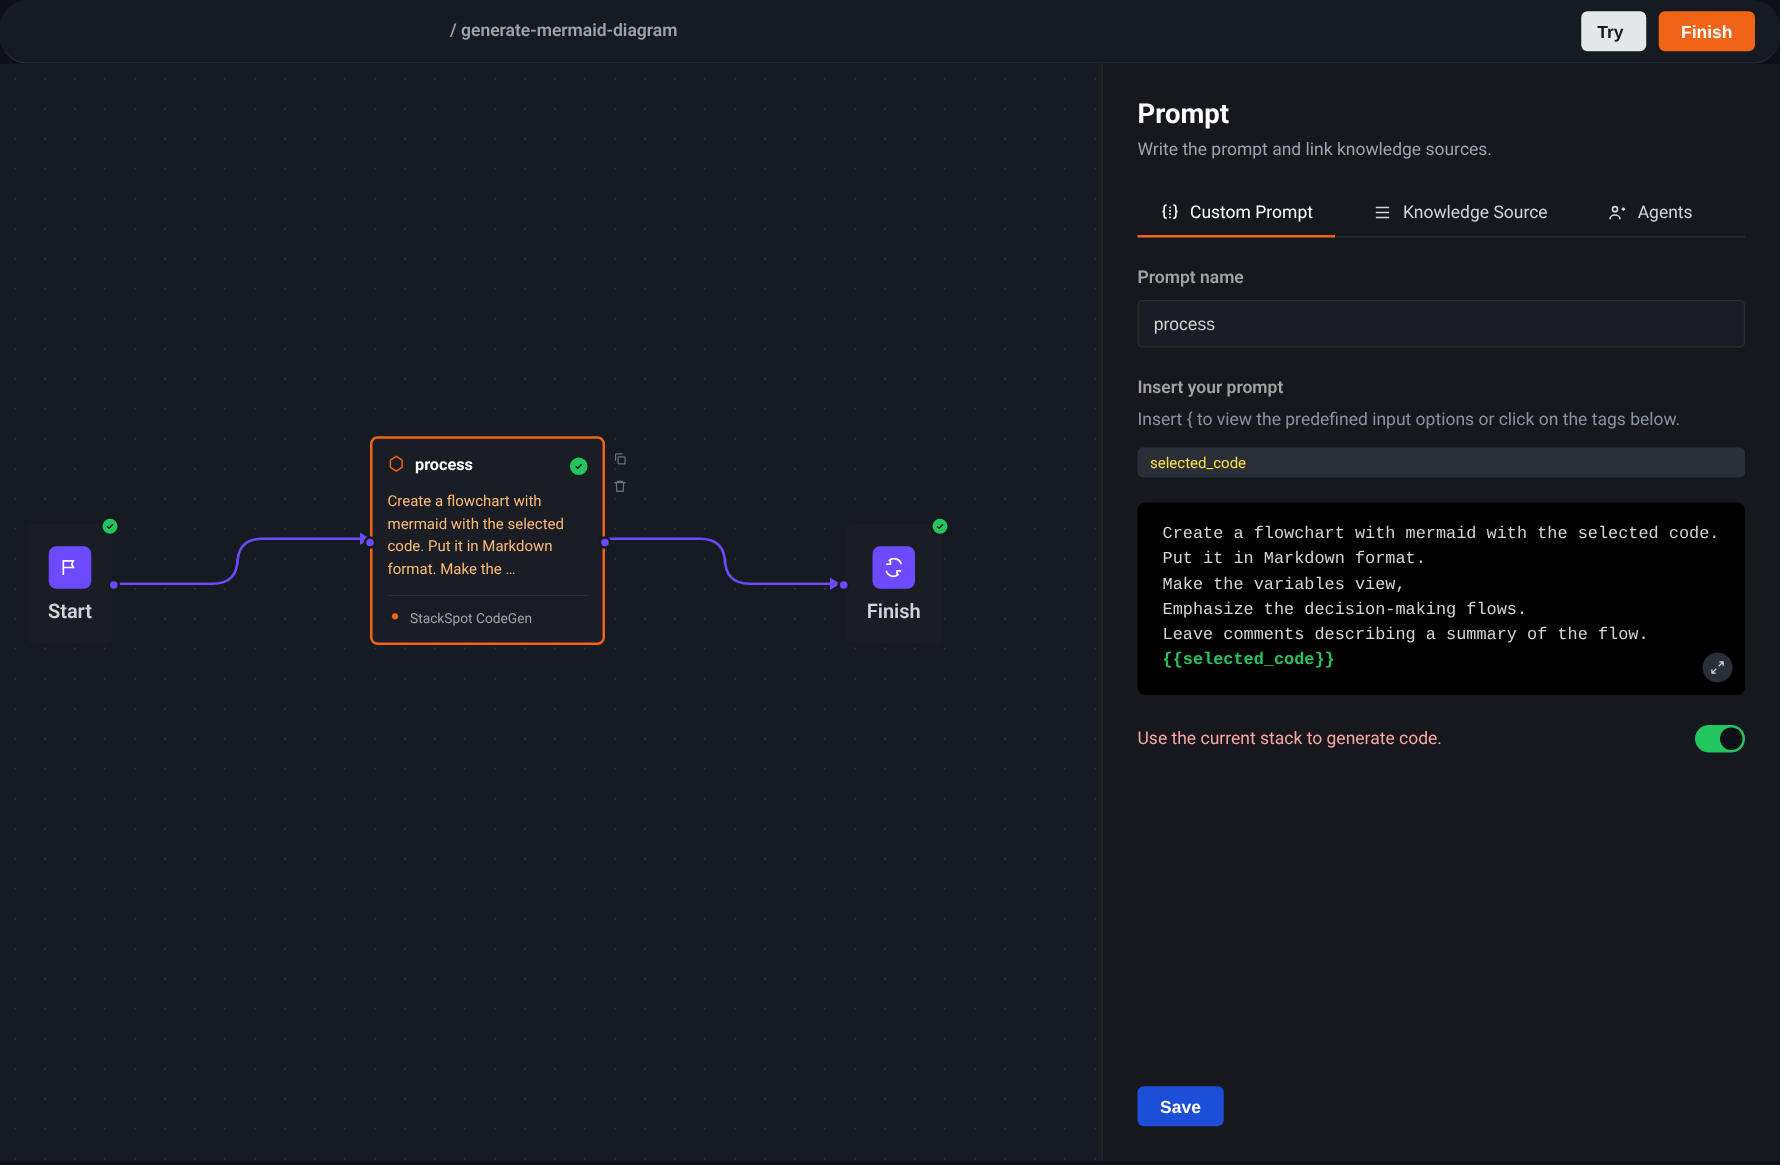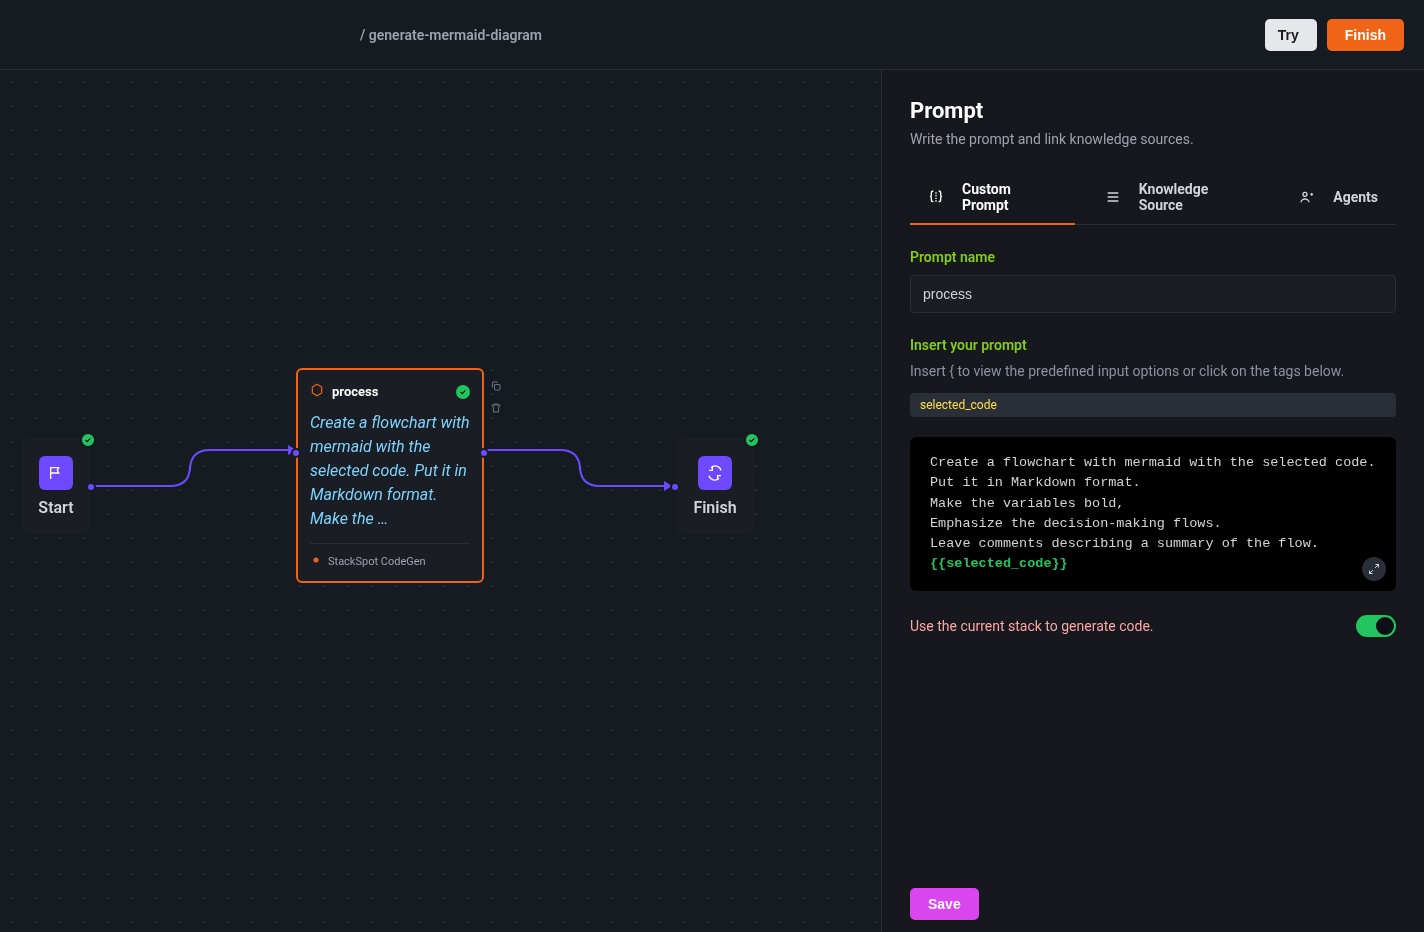--- a/index.html
+++ b/index.html
@@ -9,27 +9,28 @@
     }
     body {
       font-family: -apple-system, BlinkMacSystemFont, 'Segoe UI', Roboto, Arial, sans-serif;
       background: #0d1117;
       color: #e6e6e6;
       width: 1424px;
       height: 932px;
       overflow: hidden;
     }
     .header {
-      height: 70px;
+      height: 51px;
       display: flex;
       align-items: center;
       justify-content: space-between;
       padding: 0 20px;
       background: #161b22;
       border-bottom: 1px solid #2a2f37;
+      border-radius: 22px;
     }
     .breadcrumb {
       margin-left: 340px;
       color: #9ca3af;
       font-size: 14px;
       font-weight: 600;
     }
     .header-actions {
       display: flex;
       gap: 10px;
@@ -85,44 +86,44 @@
     }
     .tabs {
       display: flex;
       gap: 12px;
       border-bottom: 1px solid #2a2f37;
       margin-bottom: 24px;
     }
     .tab {
       padding: 10px 18px;
       font-size: 14px;
-      font-weight: 700;
+      font-weight: 400;
       color: #d1d5db;
       cursor: pointer;
       display: flex;
       align-items: center;
-      gap: 18px;
+      gap: 8px;
       border-bottom: 2px solid transparent;
       margin-bottom: -1px;
     }
     .tab.active {
       color: #fff;
       border-bottom-color: #f06418;
     }
     .tab-icon {
       width: 16px;
       height: 16px;
       display: inline-flex;
       align-items: center;
       justify-content: center;
     }
     .label {
       font-size: 14px;
       font-weight: 600;
-      color: #84cc16;
+      color: #a3a3a3;
       margin-bottom: 10px;
     }
     .input {
       width: 100%;
       background: #1a1d23;
       border: 1px solid #2a2f37;
       border-radius: 4px;
       padding: 10px 12px;
       color: #d1d5db;
       font-size: 14px;
@@ -199,21 +200,21 @@
       width: 18px;
       height: 18px;
       background: #0d1117;
       border-radius: 50%;
     }
     .panel-footer {
       margin-top: auto;
       padding-top: 20px;
     }
     .btn-save {
-      background: #d946ef;
+      background: #1d4ed8;
       color: #fff;
     }
     
     .node {
       position: absolute;
       background: #1a1d23;
       border-radius: 6px;
     }
     .node-start {
       left: 22px;
@@ -286,25 +287,24 @@
     .process-badge {
       width: 14px;
       height: 14px;
       background: #22c55e;
       border-radius: 50%;
       display:flex;
       align-items:center;
       justify-content:center;
     }
     .process-desc {
-      font-size: 16px;
-      color: #7dd3fc;
+      font-size: 12px;
+      color: #fdba74;
       line-height: 1.5;
       margin-bottom: 12px;
-      font-style: italic;
     }
     .process-footer {
       display: flex;
       align-items: center;
       gap: 6px;
       font-size: 11px;
       color: #9ca3af;
       border-top: 1px solid #2a2f37;
       padding-top: 10px;
     }
@@ -469,21 +469,21 @@
     <div class="label">Prompt name</div>
     <input class="input" value="process" style="">
 
     <div class="label">Insert your prompt</div>
     <div class="hint">Insert { to view the predefined input options or click on the tags below.</div>
     <span class="chip">selected_code</span>
 
     <div class="editor">
       <div class="editor-line">Create a flowchart with mermaid with the selected code.</div>
       <div class="editor-line">Put it in Markdown format.</div>
-      <div class="editor-line">Make the variables bold,</div>
+      <div class="editor-line">Make the variables view,</div>
       <div class="editor-line">Emphasize the decision-making flows.</div>
       <div class="editor-line">Leave comments describing a summary of the flow.</div>
       <div class="editor-line token-var">{{selected_code}}</div>
       <div class="expand-btn">
         <svg width="12" height="12" viewBox="0 0 24 24" fill="none" stroke="#d1d5db" stroke-width="2">
             <path d="M15 3h6v6M9 21H3v-6M21 3l-7 7M3 21l7-7"></path>
           </svg>
       </div>
     </div>
 

